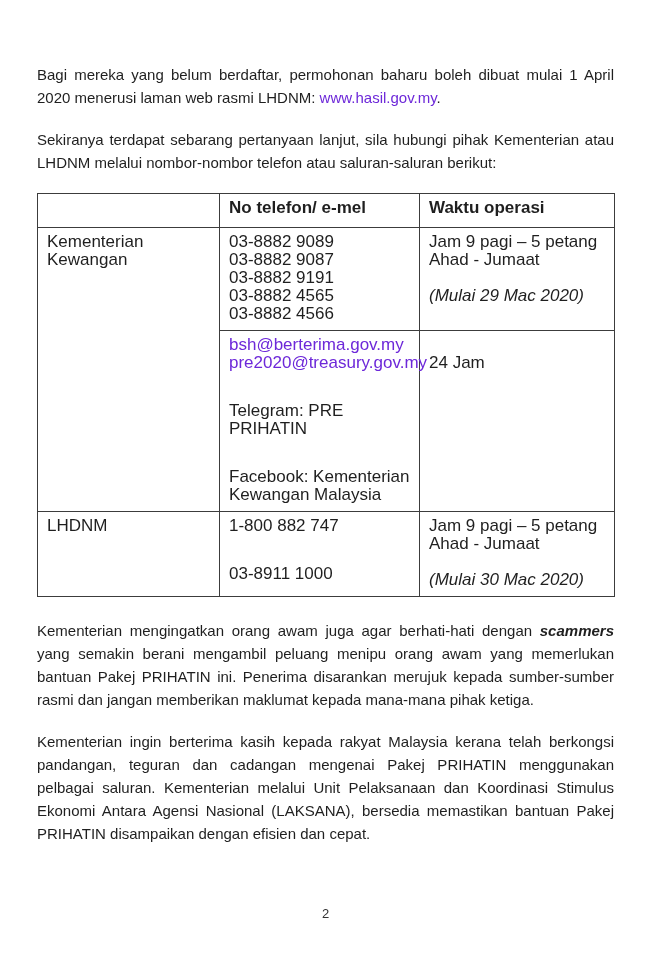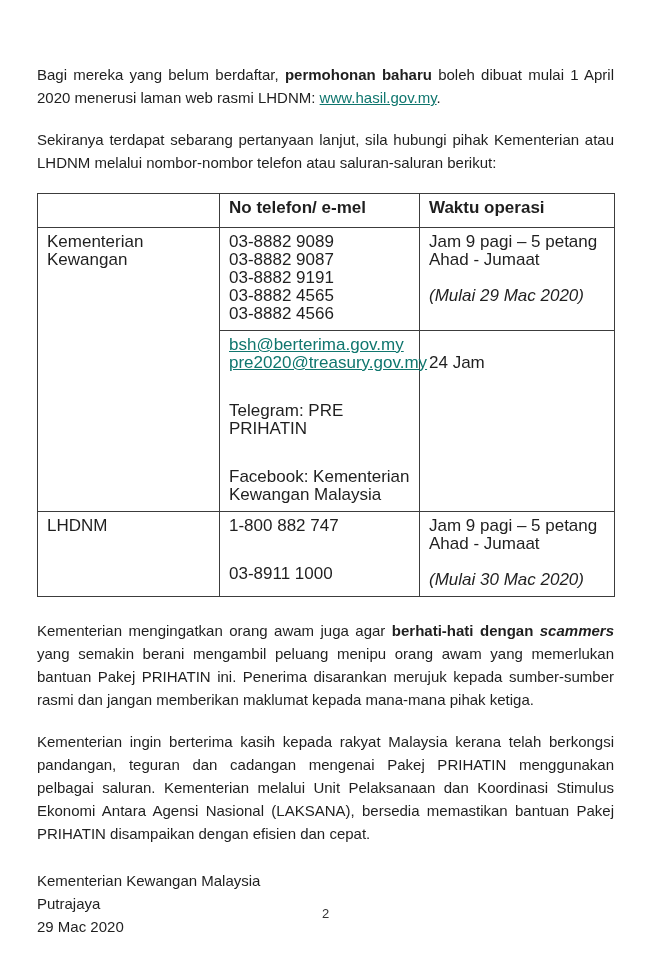--- a/index.html
+++ b/index.html
@@ -17,25 +17,24 @@
     left: 37px;
     top: 63px;
     width: 577px;
   }
   .para {
     font-size: 15px;
     line-height: 23px;
     text-align: justify;
     margin: 0 0 19px 0;
   }
-  .bold { font-weight: bold; }
+  .bold { font-weight: normal; }
   .bolditalic { font-weight: bold; font-style: italic; }
   .doclink {
-    color: #0f766e;
-    text-decoration: underline;
+    color: #6d28d9;
     cursor: pointer;
   }
   table.contact-table {
     border-collapse: collapse;
     table-layout: fixed;
     width: 574px;
     margin: 14px 0 22px 0;
     font-size: 17px;
     line-height: 18px;
   }
@@ -120,22 +119,17 @@
           <div class="mulai"><span>(Mulai </span><span class="u">30 Mac</span><span> 2020)</span></div>
         </td>
       </tr>
     </tbody>
       </table>
 
     <p class="para"><span>Kementerian mengingatkan orang awam juga agar </span><span class="bold">berhati-hati dengan </span><span class="bolditalic">scammers</span><span> yang semakin berani mengambil peluang menipu orang awam yang memerlukan bantuan Pakej PRIHATIN ini. Penerima disarankan merujuk kepada sumber-sumber rasmi dan jangan memberikan maklumat kepada mana-mana pihak ketiga.</span></p>
 
     <p class="para">Kementerian ingin berterima kasih kepada rakyat Malaysia kerana telah berkongsi pandangan, teguran dan cadangan mengenai Pakej PRIHATIN menggunakan pelbagai saluran. Kementerian melalui Unit Pelaksanaan dan Koordinasi Stimulus Ekonomi Antara Agensi Nasional (LAKSANA), bersedia memastikan bantuan Pakej PRIHATIN disampaikan dengan efisien dan cepat.</p>
 
-    <div class="signature">
-      <div>Kementerian Kewangan Malaysia</div>
-      <div>Putrajaya</div>
-      <div>29 Mac 2020</div>
-    </div>
 
   </div>
 
   <div class="pagenum">2</div>
 </div>
 
 </body></html>

